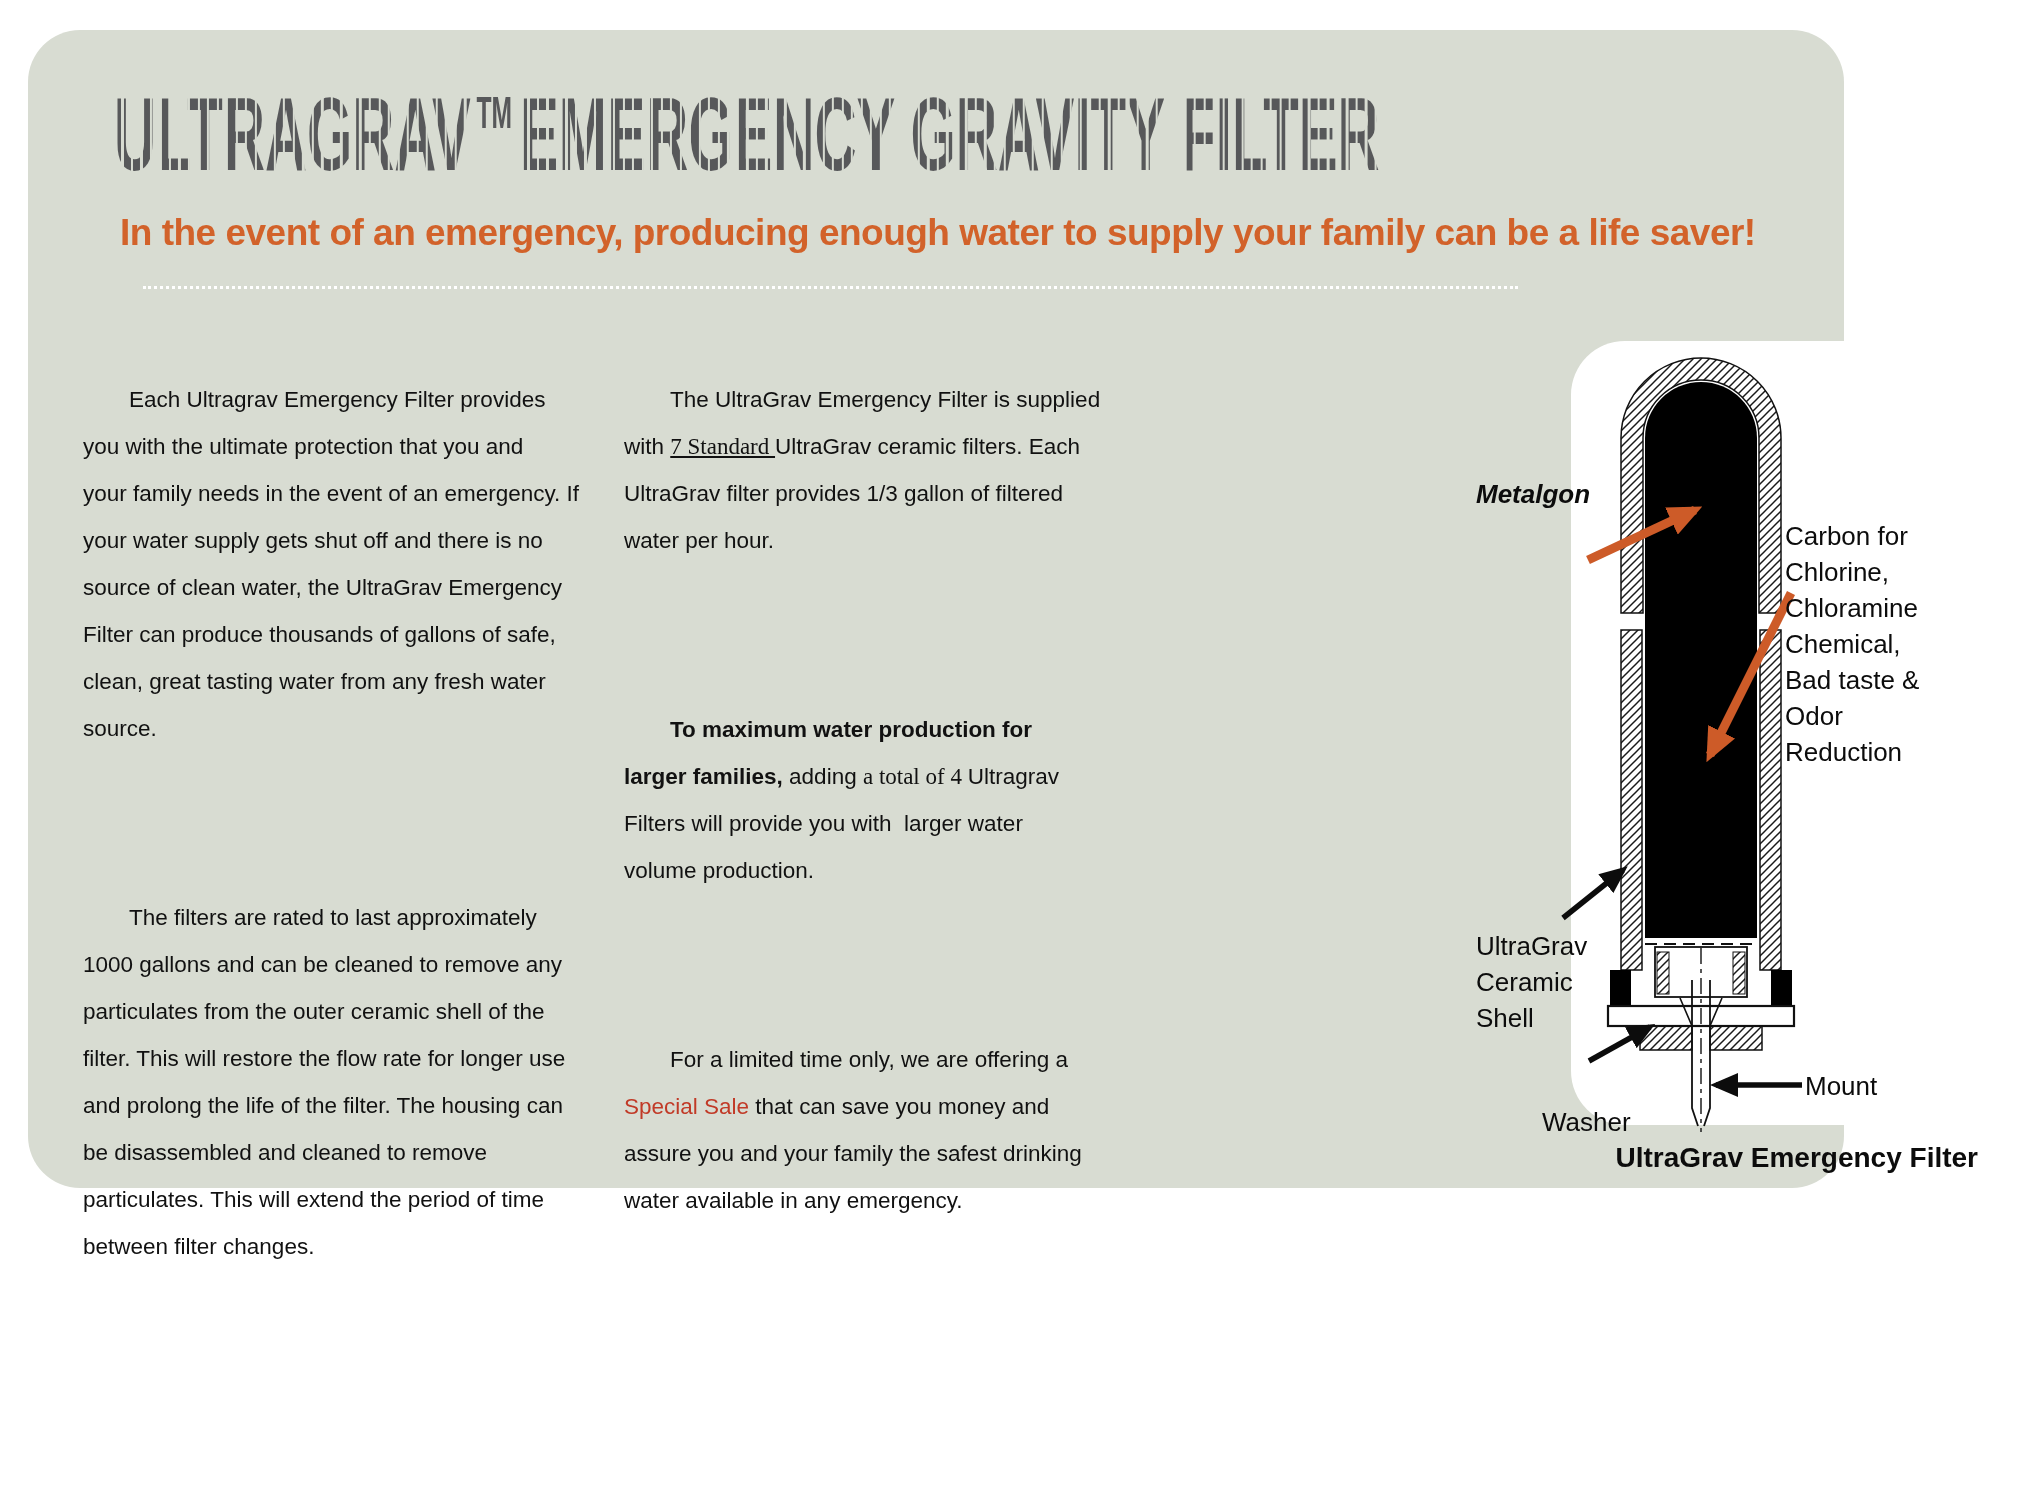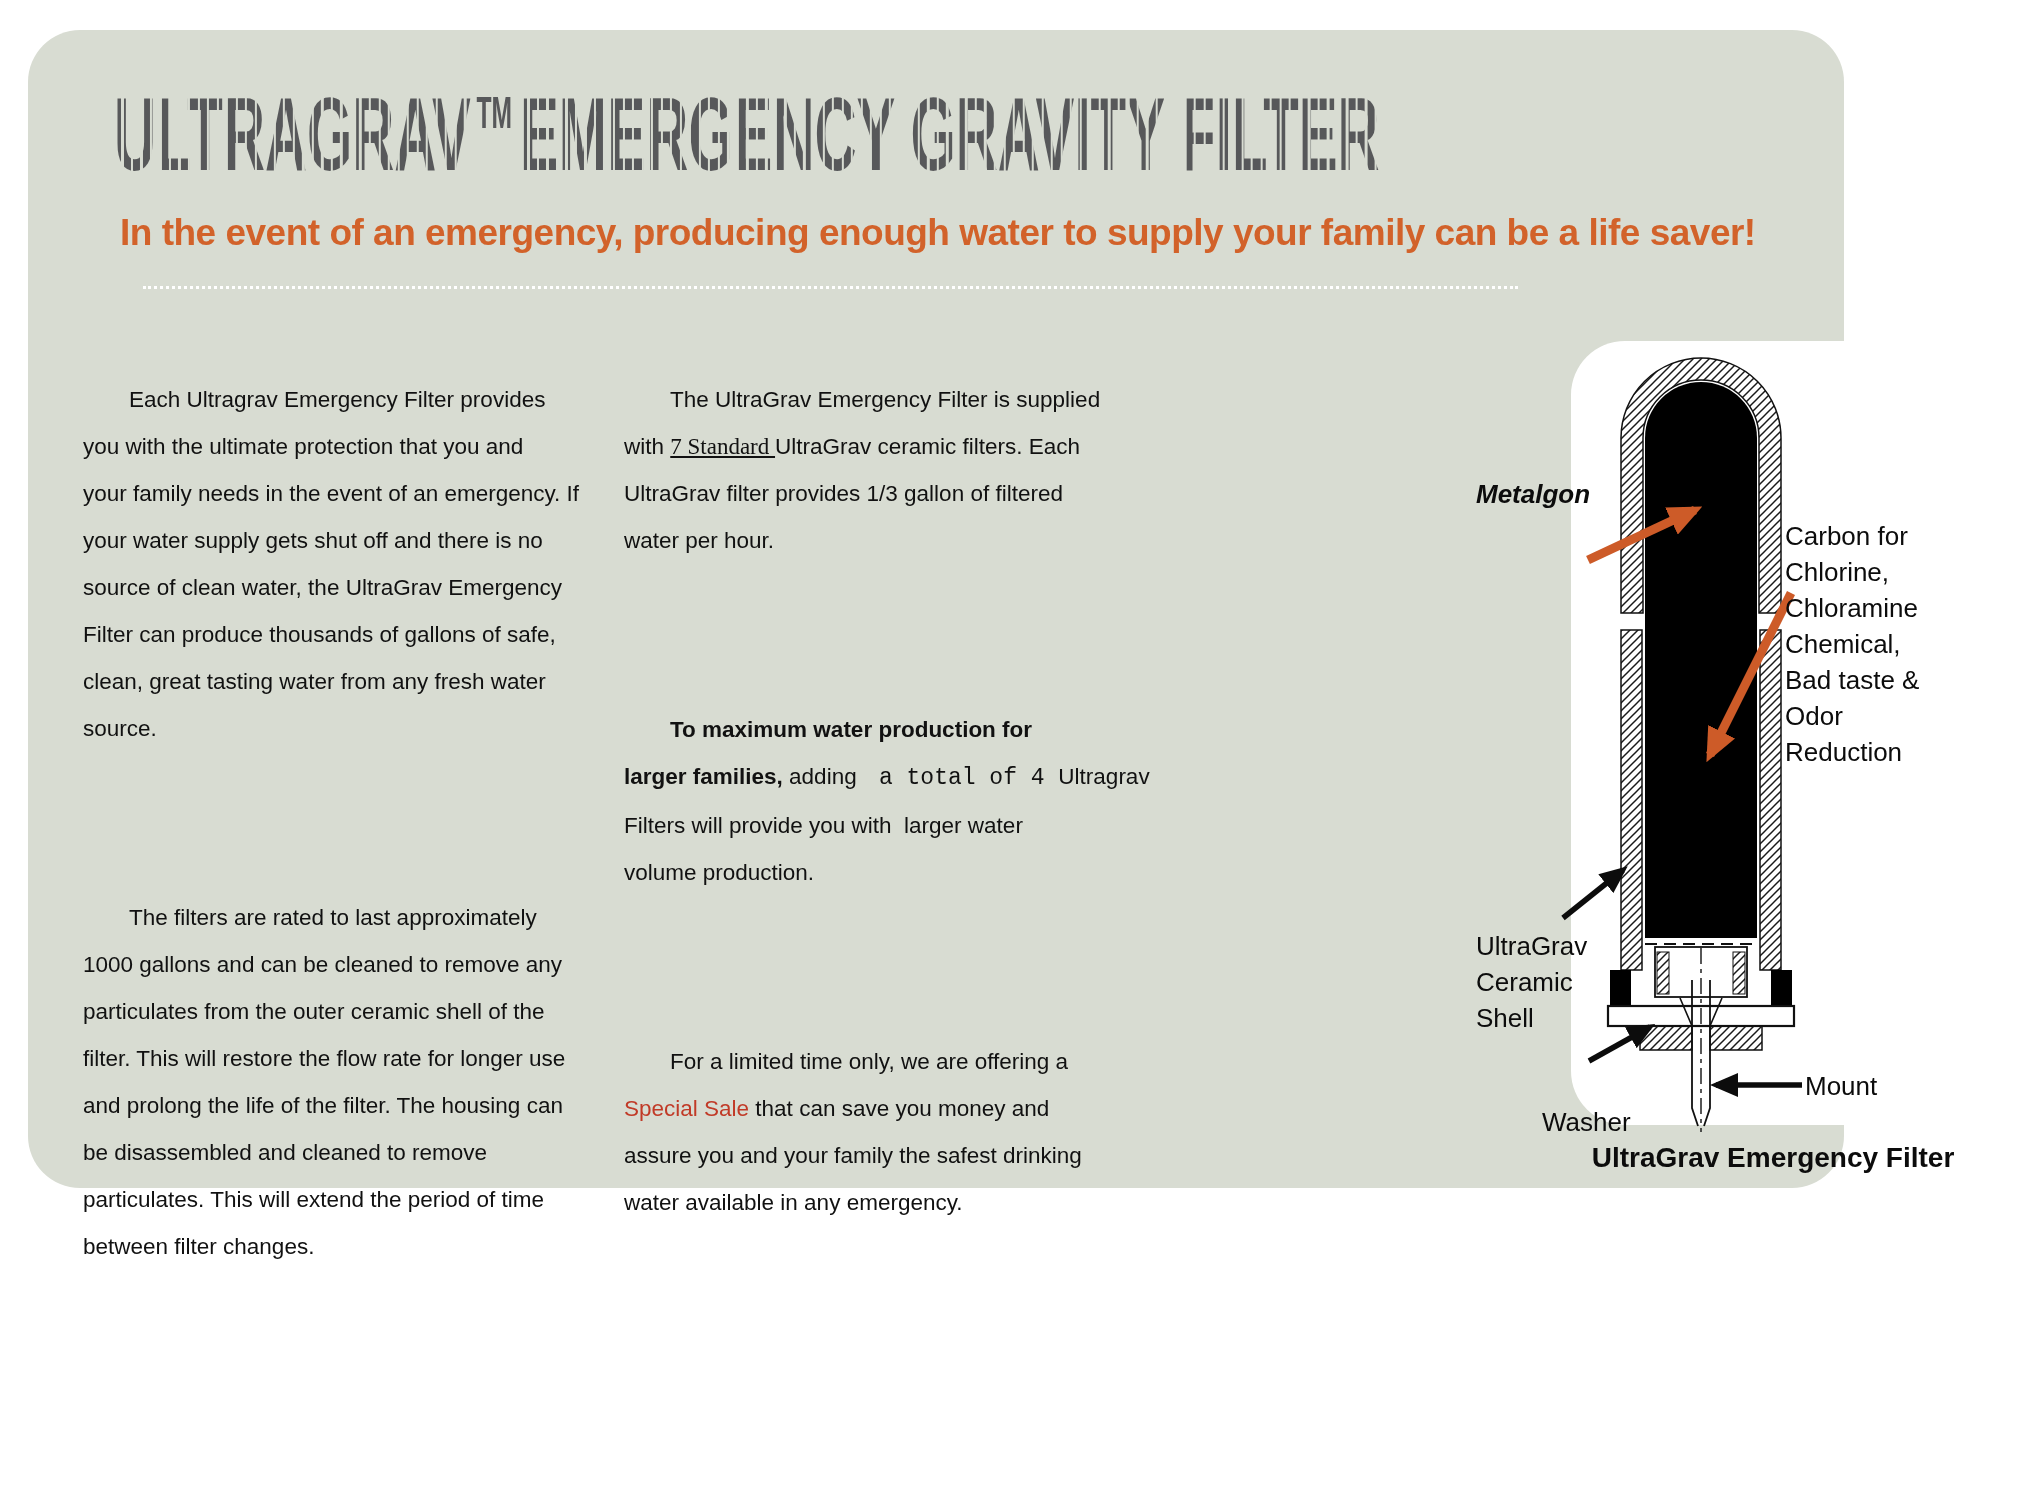--- a/index.html
+++ b/index.html
@@ -23,35 +23,35 @@
             font-size:37px;letter-spacing:-0.5px;color:#d2622a;white-space:nowrap;}
   .divider{position:absolute;left:115px;top:256px;width:1375px;height:0;
            border-top:3px dotted #ffffff;}
   
   .col{position:absolute;top:252px;font-size:22.5px;line-height:47px;white-space:pre-wrap;}
   .col-left{left:55px;width:585px;}
   .col-mid{left:596px;width:560px;}
   .para{margin:0 0 48px 0;text-indent:46px;}
   .r-plain{}
   .r-bi{font-weight:bold;}
-  .r-serif{font-family:Liberation Mono, monospace;font-size:23px;margin-left:16px;}
+  .r-serif{font-family:Liberation Serif, serif;font-size:23px;}
   .r-serif-u{font-family:"Liberation Serif",serif;font-size:23px;text-decoration:underline;}
   .r-sans-u{}
   .r-red{color:#c13a27;}
   
   .diagram{position:absolute;left:1430px;top:300px;width:592px;height:900px;}
   .diagram svg{position:absolute;left:0;top:0;}
   .dlabel{position:absolute;font-size:26px;line-height:36px;white-space:pre-line;color:#0c0c0c;}
   .dlabel .lead{font-weight:bold;font-style:italic;display:block;}
   .lab-metalgon{left:18px;top:110px;}
   .lab-carbon{left:327px;top:188px;}
   .lab-shell{left:18px;top:598px;}
   .lab-washer{left:84px;top:738px;margin-top:36px;}
   .lab-mount{left:347px;top:738px;}
-  .caption{position:absolute;left:110px;top:812px;width:410px;text-align:center;
+  .caption{position:absolute;left:110px;top:812px;width:410px;text-align:right;
            font-weight:bold;font-size:28px;color:#0c0c0c;}
 </style>
 </head>
 <body>
 
 <div class="page">
   <div class="card">
 
     <h1 class="title">
       <span class="stripe">ULTRAGRAV</span><span class="tm">TM</span><span class="stripe">EMERGENCY GRAVITY FILTER</span>

